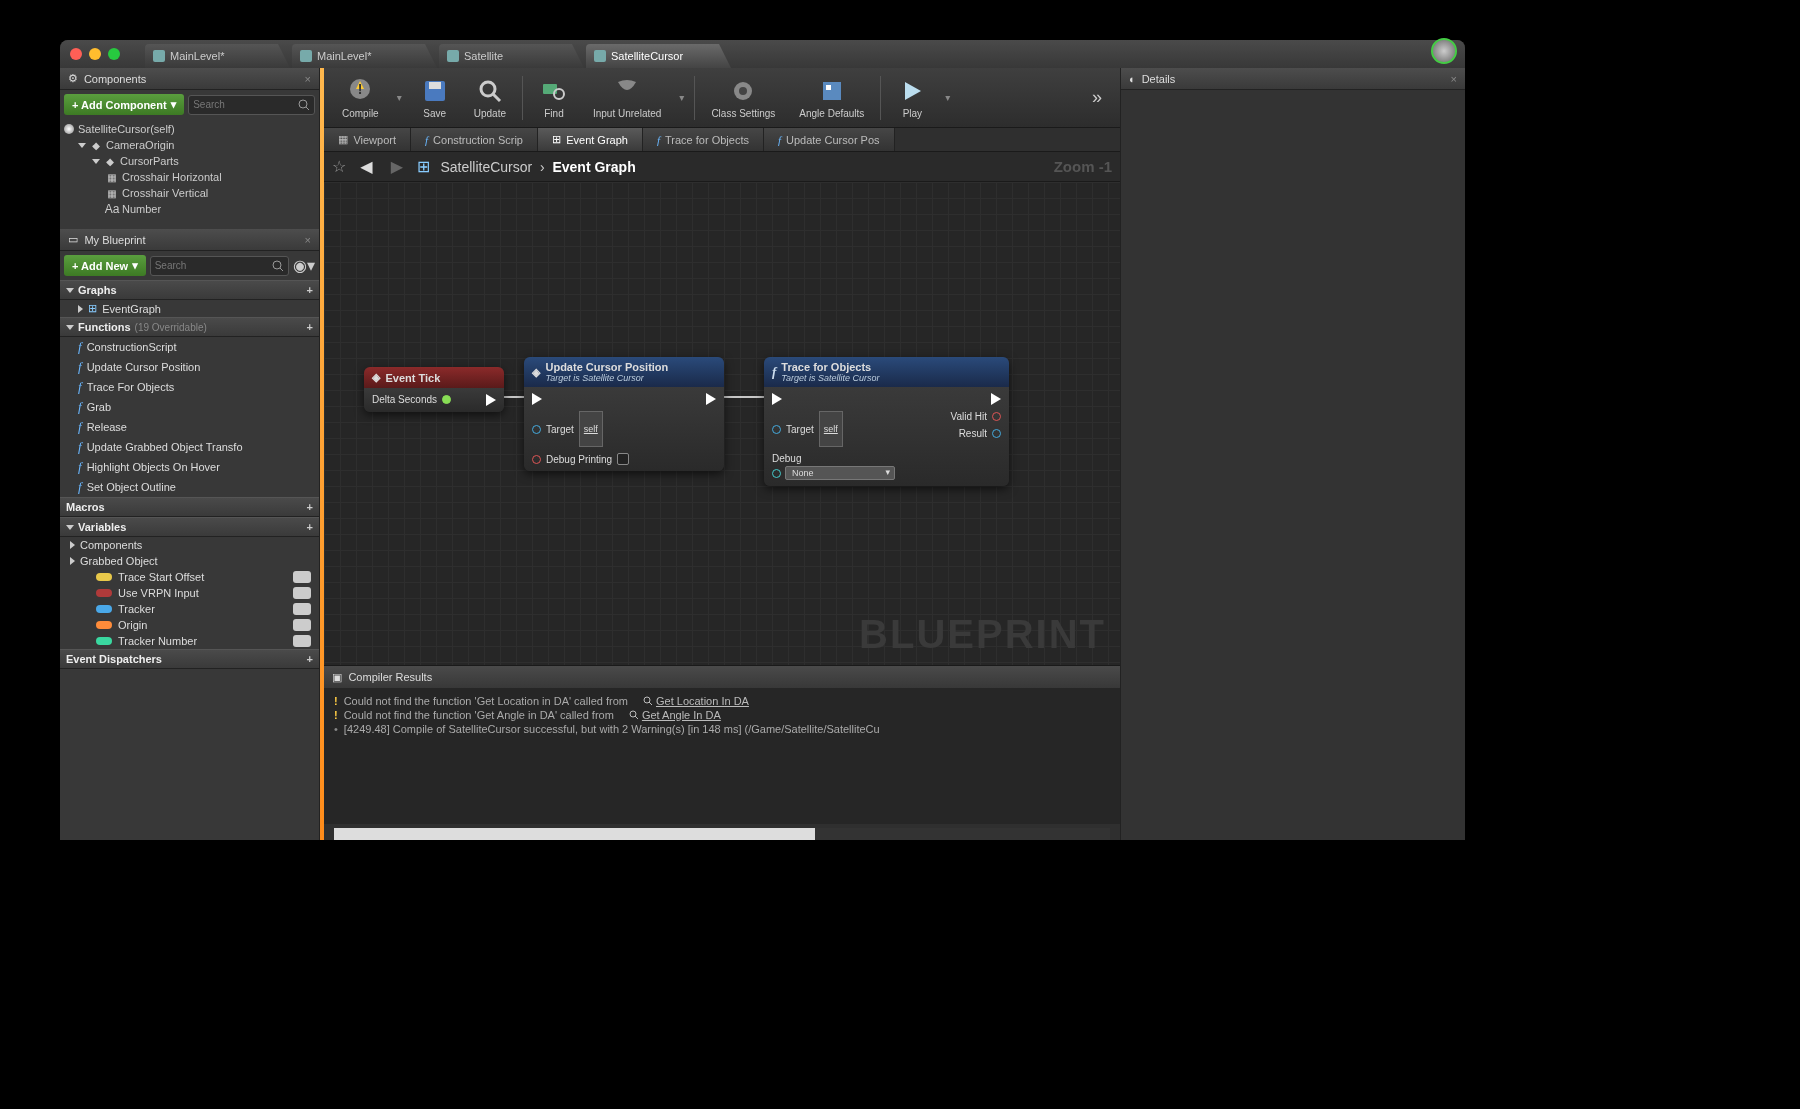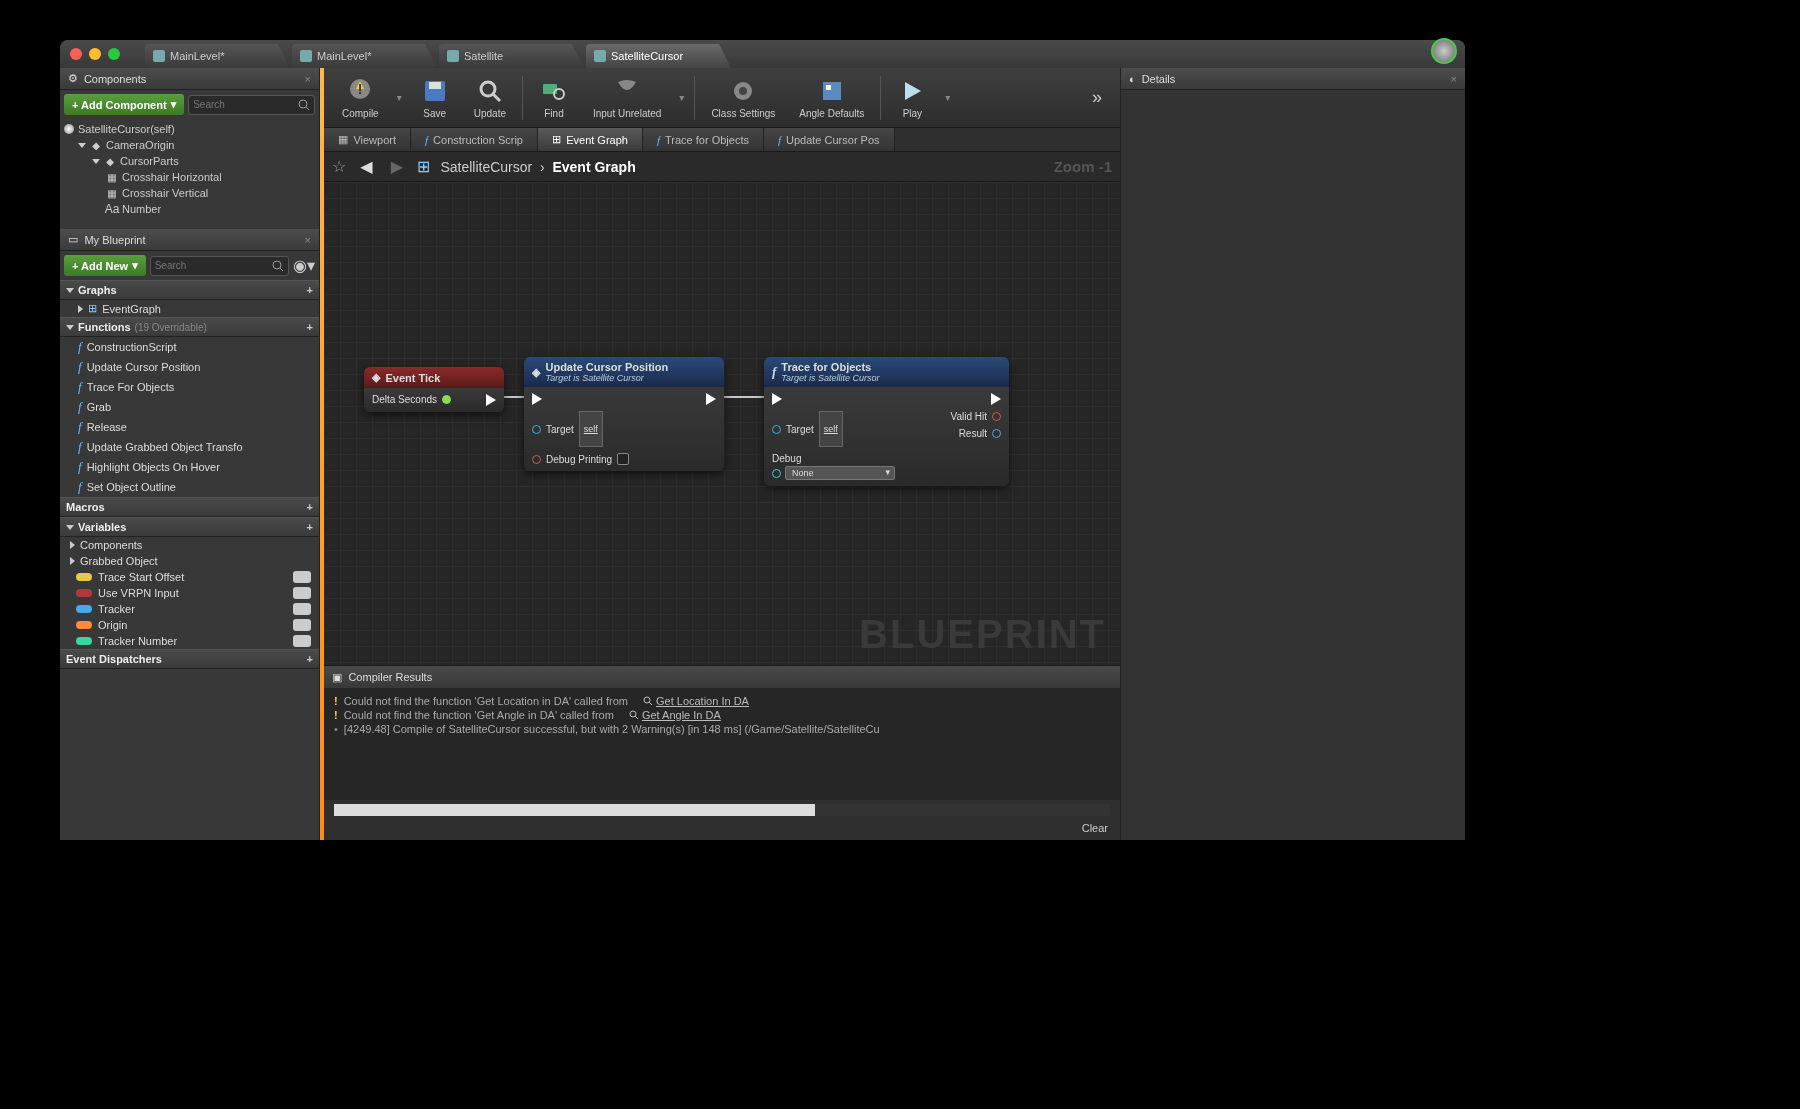--- a/index.html
+++ b/index.html
@@ -29,21 +29,21 @@
 .tree-row { display: flex; align-items: center; padding: 2px 4px; gap: 4px; cursor: pointer; }
 .indent1 { padding-left: 18px; } .indent2 { padding-left: 32px; } .indent3 { padding-left: 46px; }
 .ico { width: 12px; height: 12px; display: inline-flex; align-items: center; justify-content: center; font-size: 10px; }
 .sphere { width: 10px; height: 10px; border-radius: 50%; background: radial-gradient(#fff,#888); }
 
 .section-hdr { background: linear-gradient(#4a4a4a,#3a3a3a); color: #eee; font-size: 11px; font-weight: bold; padding: 3px 6px; display: flex; align-items: center; gap: 4px; border-top: 1px solid #555; border-bottom: 1px solid #222; }
 .section-hdr .plus { margin-left: auto; color: #ccc; font-weight: bold; cursor: pointer; }
 .section-hdr .note { color: #888; font-weight: normal; font-size: 10px; }
 .fn-row { display: flex; align-items: center; gap: 5px; padding: 2px 8px 2px 18px; font-size: 11px; color: #ddd; cursor: pointer; }
 .fn-ico { color: #6bb8ff; font-style: italic; font-family: Georgia, serif; font-size: 13px; }
-.var-row { display: flex; align-items: center; gap: 6px; padding: 2px 8px 2px 16px; font-size: 11px; color: #ddd; }
+.var-row { display: flex; align-items: center; gap: 6px; padding: 2px 8px 2px 36px; font-size: 11px; color: #ddd; }
 .var-pill { width: 16px; height: 8px; border-radius: 4px; }
 .var-row .eye { margin-left: auto; width: 18px; height: 12px; background: #ccc; border-radius: 3px; }
 
 .center { flex: 1; display: flex; flex-direction: column; background: #2a2a2a; min-width: 0; }
 .toolbar { height: 60px; background: linear-gradient(#3f3f3f,#2d2d2d); display: flex; align-items: center; padding: 0 8px; gap: 4px; border-bottom: 1px solid #1a1a1a; position: relative; }
 .tool { display: flex; flex-direction: column; align-items: center; justify-content: center; color: #ccc; font-size: 10px; gap: 2px; padding: 0 10px; cursor: pointer; height: 100%; }
 .tool-ico { width: 30px; height: 30px; display: flex; align-items: center; justify-content: center; }
 .tool-sep { width: 1px; height: 44px; background: #555; margin: 0 2px; }
 .tool-chev { color: #888; font-size: 10px; align-self: center; padding: 0 4px; }
 .overflow { margin-left: auto; font-size: 18px; color: #ccc; padding: 0 10px; }
@@ -550,23 +550,20 @@
                   <span>Get Angle In DA</span>
                 </span></div>
             <div class="comp-line">
                 <span class="bullet">•</span>
                 <span>[4249.48] Compile of SatelliteCursor successful, but with 2 Warning(s) [in 148 ms] (/Game/Satellite/SatelliteCu</span>
               </div>
           </div>
           <div class="comp-scroll">
               <div class="comp-thumb"></div>
             </div>
-          <div class="comp-foot">
-              <span>Clear</span>
-            </div>
         </div>
       </div>
     </div>
 
     <div class="right">
       <div class="panel-tab">
         <span>◐</span>
         <span>Details</span>
         <span class="close">×</span>
       </div>

